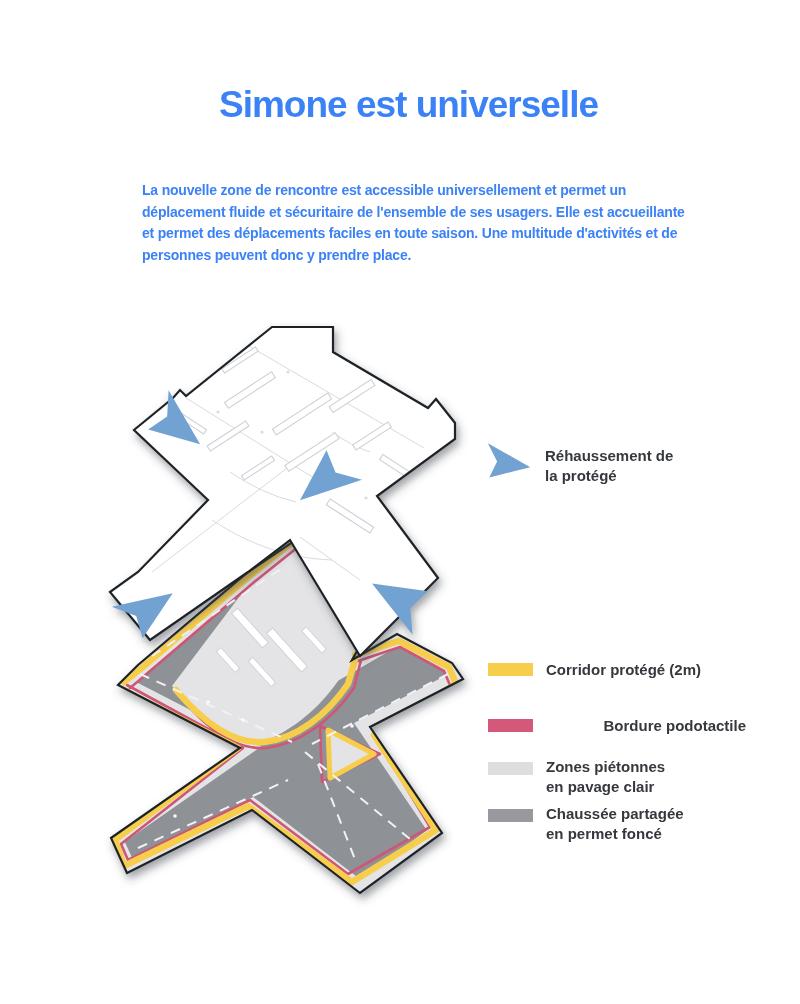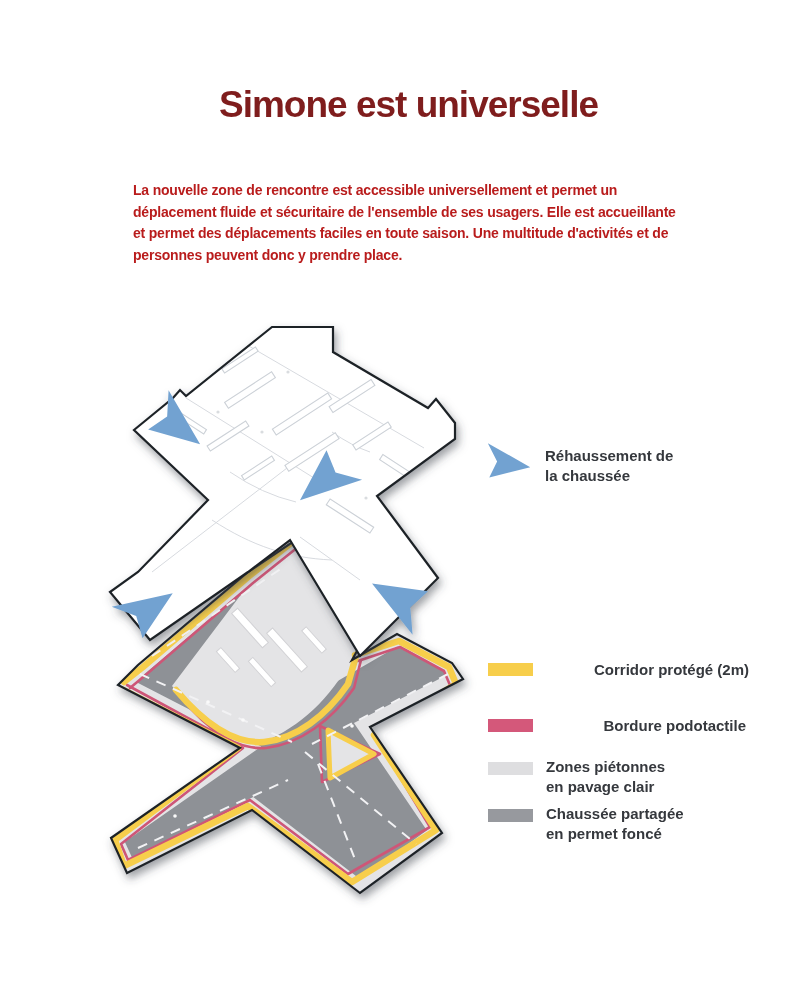--- a/index.html
+++ b/index.html
@@ -1,23 +1,23 @@
 <!DOCTYPE html>
 <html><head>
 <meta charset="utf-8">
 <style>
   html,body{margin:0;padding:0;background:#ffffff;}
   .page{position:relative;width:800px;height:1004px;background:#ffffff;overflow:hidden;
         font-family:"Liberation Sans", sans-serif;}
   .diagram-canvas{position:absolute;left:0;top:0;z-index:1;}
   .page-title{position:absolute;left:17px;right:0;top:84px;margin:0;text-align:center;
-      font-size:37px;font-weight:bold;letter-spacing:-1px;color:#7f1d1d;z-index:2;}
-  .intro{position:absolute;left:133px;top:180px;width:556px;margin:0;
+      font-size:37px;font-weight:bold;letter-spacing:-1px;color:#3b82f6;z-index:2;}
+  .intro{position:absolute;left:142px;top:180px;width:556px;margin:0;
       font-size:14px;line-height:21.5px;font-weight:bold;letter-spacing:-0.2px;
-      color:#b91c1c;z-index:2;}
+      color:#3b82f6;z-index:2;}
   .legend-row{position:absolute;z-index:2;}
   .legend-label{position:absolute;left:58px;top:-3px;width:200px;
       font-size:15px;line-height:20px;font-weight:bold;color:#35383D;}
   .legend-label.narrow{width:125px;}
   .legend-label.mid{width:140px;}
   .swatch{position:absolute;left:0;top:0;}
 </style>
 </head>
 <body>
 
@@ -133,28 +133,28 @@
   </svg>
 
   <h1 class="page-title">Simone est universelle</h1>
 
   <p class="intro">La nouvelle zone de rencontre est accessible universellement et permet un déplacement fluide et sécuritaire de l'ensemble de ses usagers. Elle est accueillante et permet des déplacements faciles en toute saison. Une multitude d'activités et de personnes peuvent donc y prendre place.</p>
 
   <div class="legend-row" style="left:483px;top:441px;">
     <svg class="swatch" width="50" height="46" viewBox="0 0 50 46">
       <path d="M-26,-20 L30,0 L-17,21 L-11,0 Z" transform="translate(23,22) rotate(10) scale(0.82)" fill="#72A2D1"></path>
     </svg>
-    <div class="legend-label mid" style="left:62px;top:5px;">Réhaussement de la chaussée</div>
+    <div class="legend-label mid" style="left:62px;top:5px;">Réhaussement de la protégé</div>
   </div>
 
   <div class="legend-row" style="left:488px;top:663px;">
     <svg class="swatch" width="45" height="13">
       <rect width="45" height="13" fill="#F7CE4B"></rect>
     </svg>
-    <div class="legend-label" style="top:-3px;margin-left:48px;">Corridor protégé (2m)</div>
+    <div class="legend-label" style="top:-3px;">Corridor protégé (2m)</div>
   </div>
 
   <div class="legend-row" style="left:488px;top:719px;">
     <svg class="swatch" width="45" height="13">
       <rect width="45" height="13" fill="#D4587A"></rect>
     </svg>
     <div class="legend-label" style="top:-3px;text-align:right;">Bordure podotactile</div>
   </div>
 
   <div class="legend-row" style="left:488px;top:762px;">

